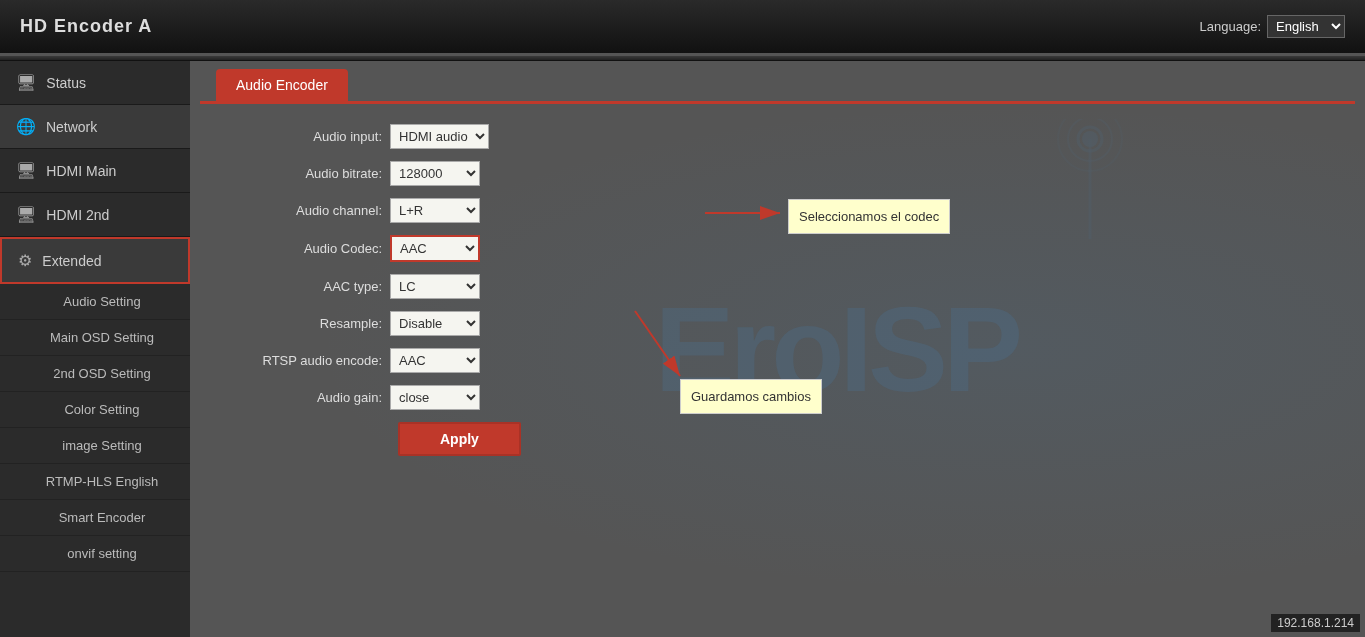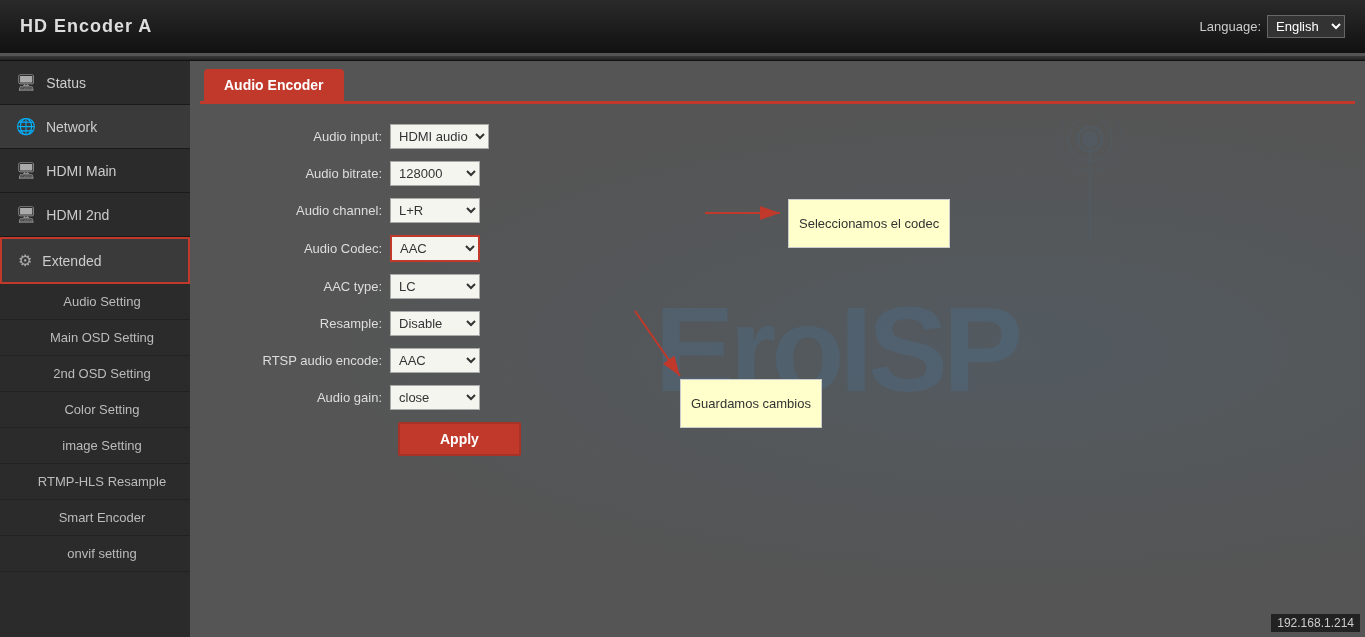--- a/index.html
+++ b/index.html
@@ -135,23 +135,23 @@
       display: flex;
       align-items: flex-end;
       height: 40px;
       background: transparent;
     }
     .tab {
       background: #c0392b;
       color: #fff;
       padding: 8px 20px;
       font-size: 14px;
-      font-weight: bold;
+      font-weight: normal;
       border-radius: 4px 4px 0 0;
-      margin-left: 14px;
+      margin-left: 26px;
     }
     .tab-underline {
       height: 3px;
       background: #c0392b;
       margin: 0 10px;
       position: relative;
       z-index: 1;
     }
 
     
@@ -204,21 +204,21 @@
       text-align: center;
     }
 
     
     .callout-box {
       position: absolute;
       background: #ffffcc;
       border: 1px solid #ccc;
       color: #333;
       font-size: 13px;
-      padding: 16px 10px;
+      padding: 9px 10px;
       white-space: nowrap;
       z-index: 10;
     }
 
     
     .ip-badge {
       position: absolute;
       bottom: 4px;
       right: 4px;
       background: #222;
@@ -288,21 +288,21 @@
     <div class="sidebar-sub-item">
       <span>2nd OSD Setting</span>
     </div>
     <div class="sidebar-sub-item">
       <span>Color Setting</span>
     </div>
     <div class="sidebar-sub-item">
       <span>image Setting</span>
     </div>
     <div class="sidebar-sub-item">
-      <span>RTMP-HLS Resample</span>
+      <span>RTMP-HLS English</span>
     </div>
     <div class="sidebar-sub-item">
       <span>Smart Encoder</span>
     </div>
     <div class="sidebar-sub-item">
       <span>onvif setting</span>
     </div>
   </div>
 
   <div id="content">

